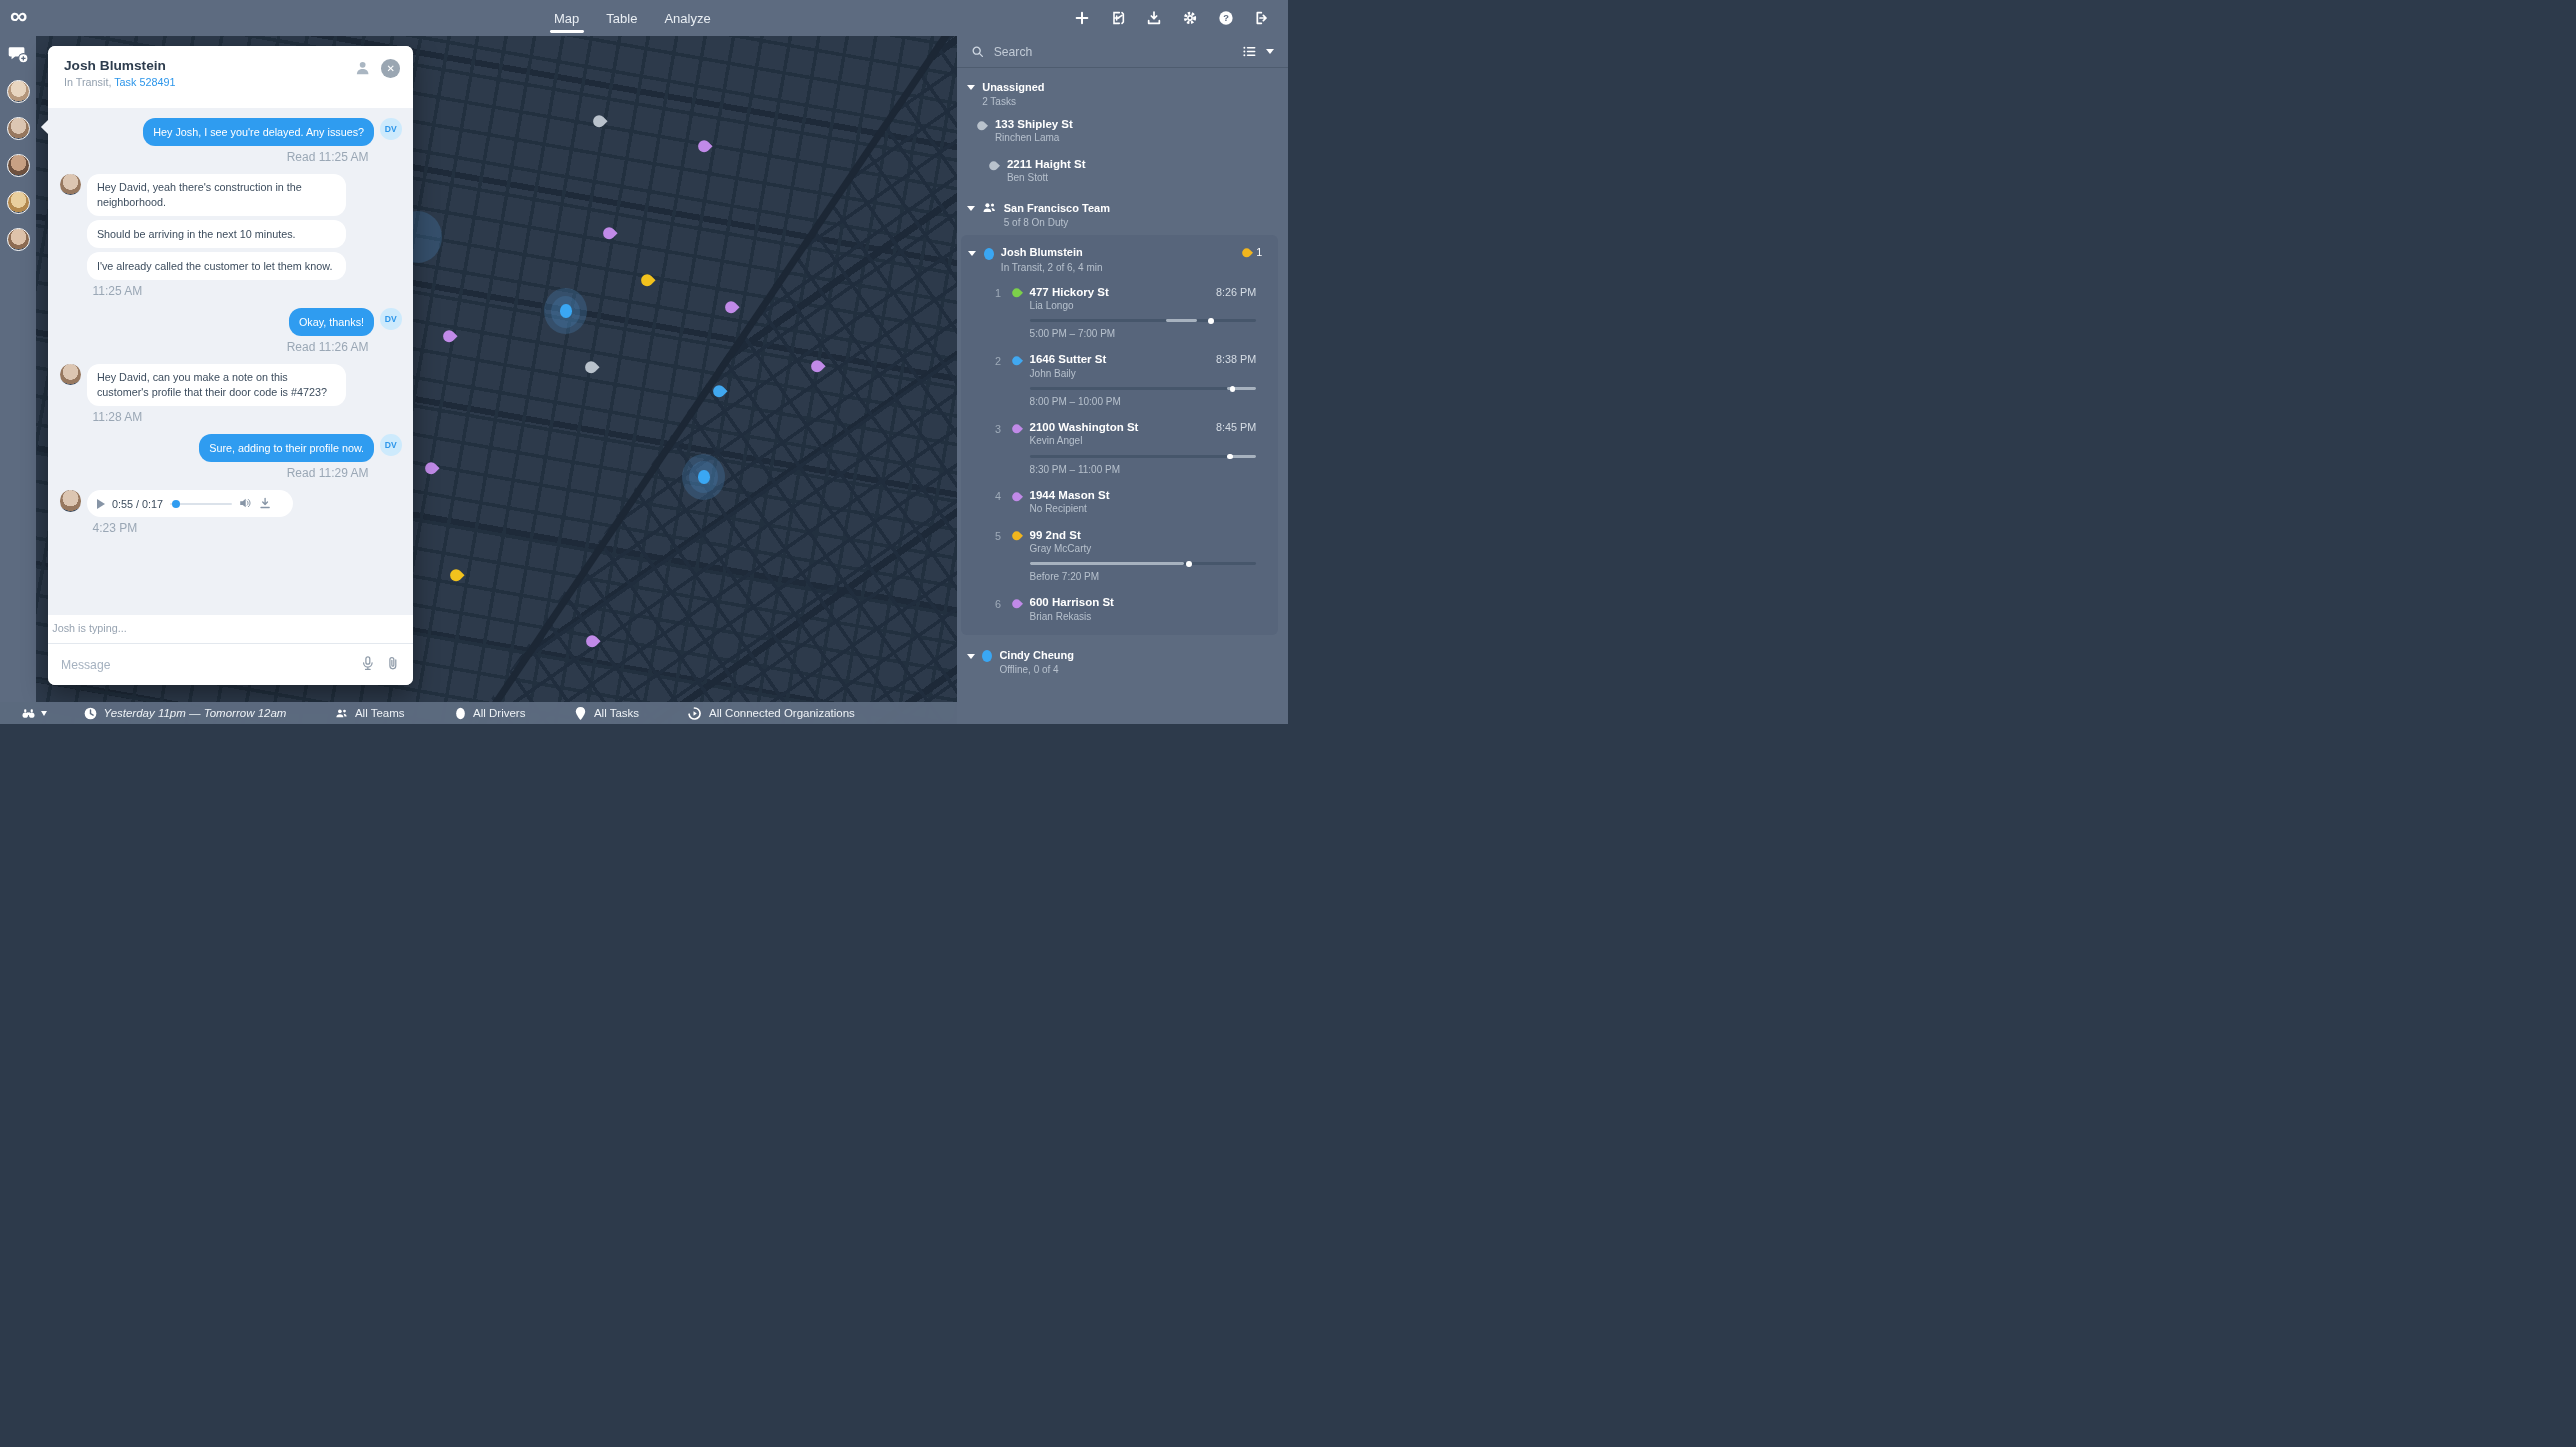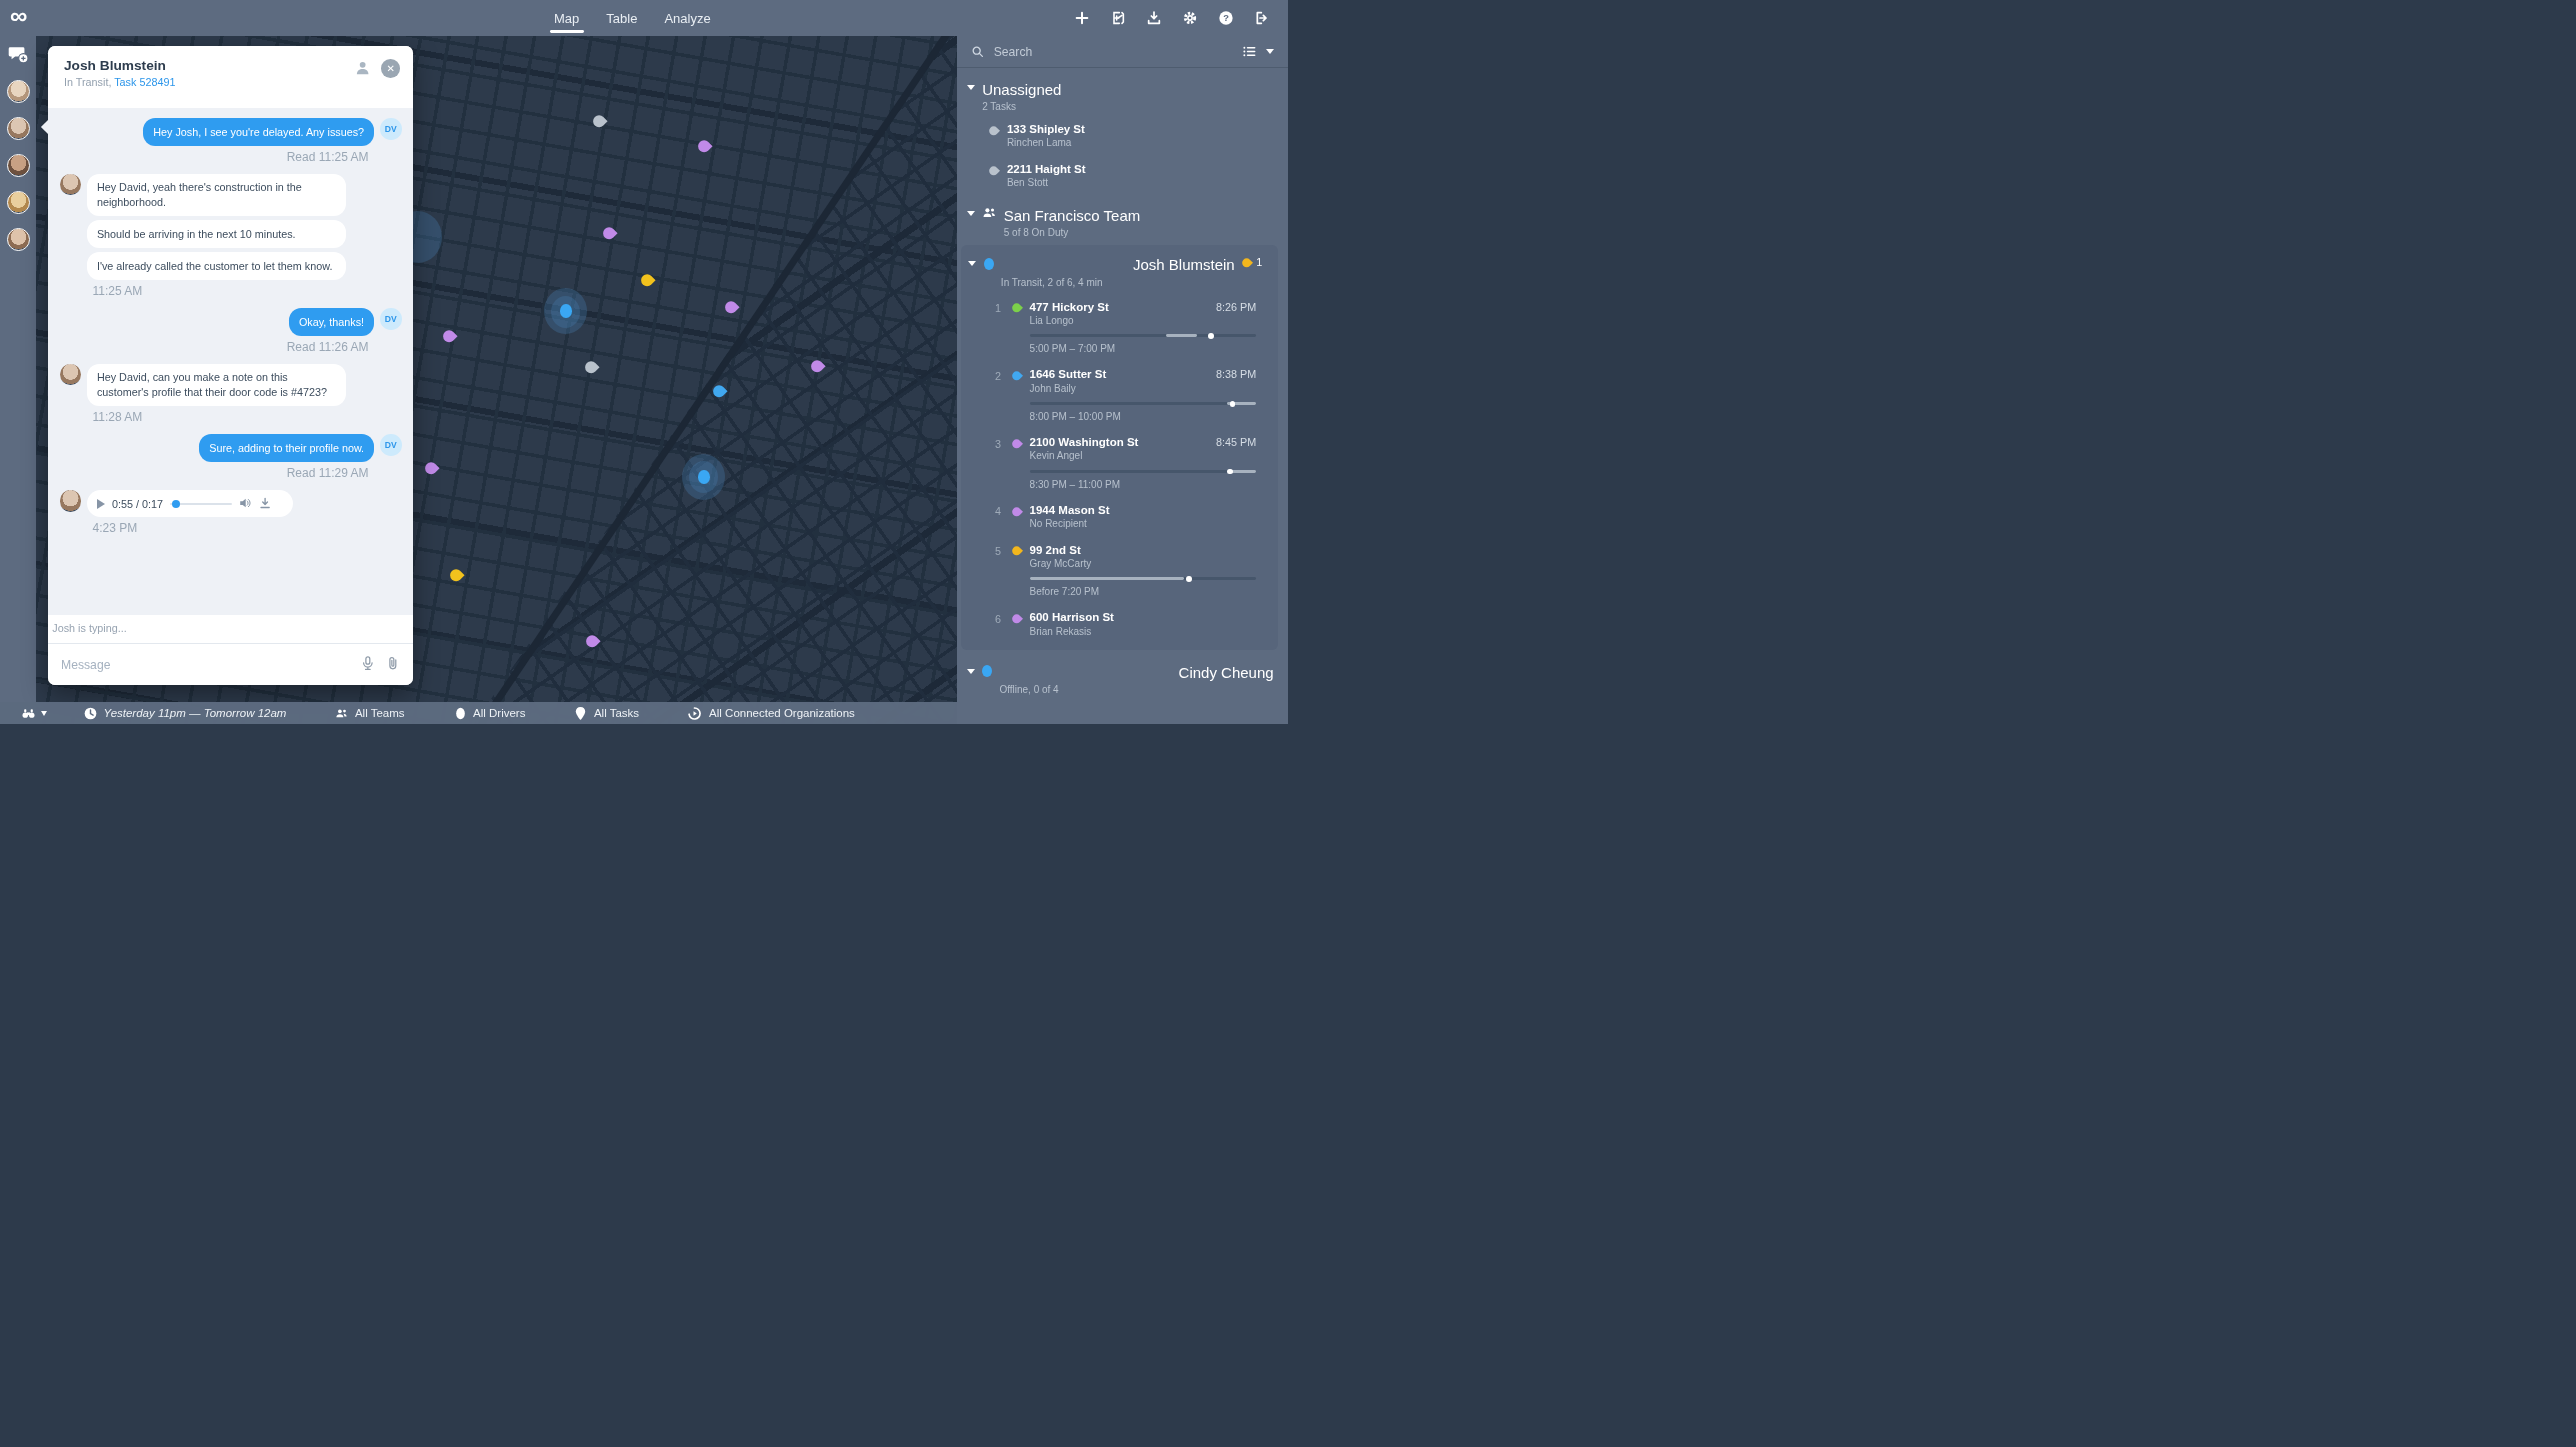--- a/index.html
+++ b/index.html
@@ -102,21 +102,21 @@
                       font-size:12.2px; color:#fff; font-family:"Liberation Sans",sans-serif; }
   .search-row input::placeholder { color:#c2cbd6; }
   .view-ics { display:flex; gap:10px; align-items:center; }
   .caret { width:0; height:0; border-left:4.3px solid transparent; border-right:4.3px solid transparent;
            border-top:5.8px solid #fff; cursor:pointer; }
   .s-scroll { position:absolute; top:33px; bottom:0; left:0; right:0; overflow:hidden; }
   .g-head { display:flex; align-items:flex-start; padding:11.5px 14.4px 4.3px 10px; gap:7.2px; cursor:pointer; }
   .g-head .caret { margin-top:4.3px; }
   .g-ico { margin-top:0.7px; color:#fff; }
   .g-ico svg { width:14.4px; height:11.5px; }
-  .g-title { font-size:15px; font-weight:normal; line-height:1.25;text-align:right; }
+  .g-title { font-size:11px; font-weight:bold; line-height:1.25; }
   .g-sub { font-size:10px; color:#b7c1cd; font-weight:normal; margin-top:1.4px; }
   .t-row { display:flex; padding:7.2px 16px 7.2px 32px; gap:8.6px; cursor:pointer; }
   .t-num { width:10px; font-size:10.8px; color:#9fabb9; text-align:center; padding-top:1.4px; }
   .s-pin { width:9.3px; height:9.3px; border-radius:50% 50% 50% 0; transform:rotate(-135deg);
            flex:0 0 9.3px; margin-top:2.9px; }
   .s-dot { width:10px; height:12.2px; border-radius:50%; flex:0 0 10px; margin-top:1.4px; }
   .t-body { flex:1; }
   .t-line1 { display:flex; justify-content:space-between; font-size:11.5px; font-weight:bold; }
   .t-line2 { display:flex; justify-content:space-between; font-size:10px; color:#b7c1cd; margin-top:2.2px; }
   .eta { font-size:10.8px; color:#d6dde5; font-weight:normal; }
@@ -357,21 +357,21 @@
     </div>
     <div class="s-scroll" id="sidebar-groups">
         <div class="g-head">
           <div class="caret"></div>
 
     <div>
             <div class="g-title">Unassigned</div>
     <div class="g-sub">2 Tasks</div>
           </div>
         </div>
-        <div class="t-row" style="padding-left:32px">
+        <div class="t-row" style="padding-left:20px">
 
     <span class="s-pin" style="background:#b9c2cc"></span>
     <div class="t-body">
       <div class="t-line1">
               <span>133 Shipley St</span>
         </div>
       <div class="t-line2">
               <span>Rinchen Lama</span>
             </div>
 

